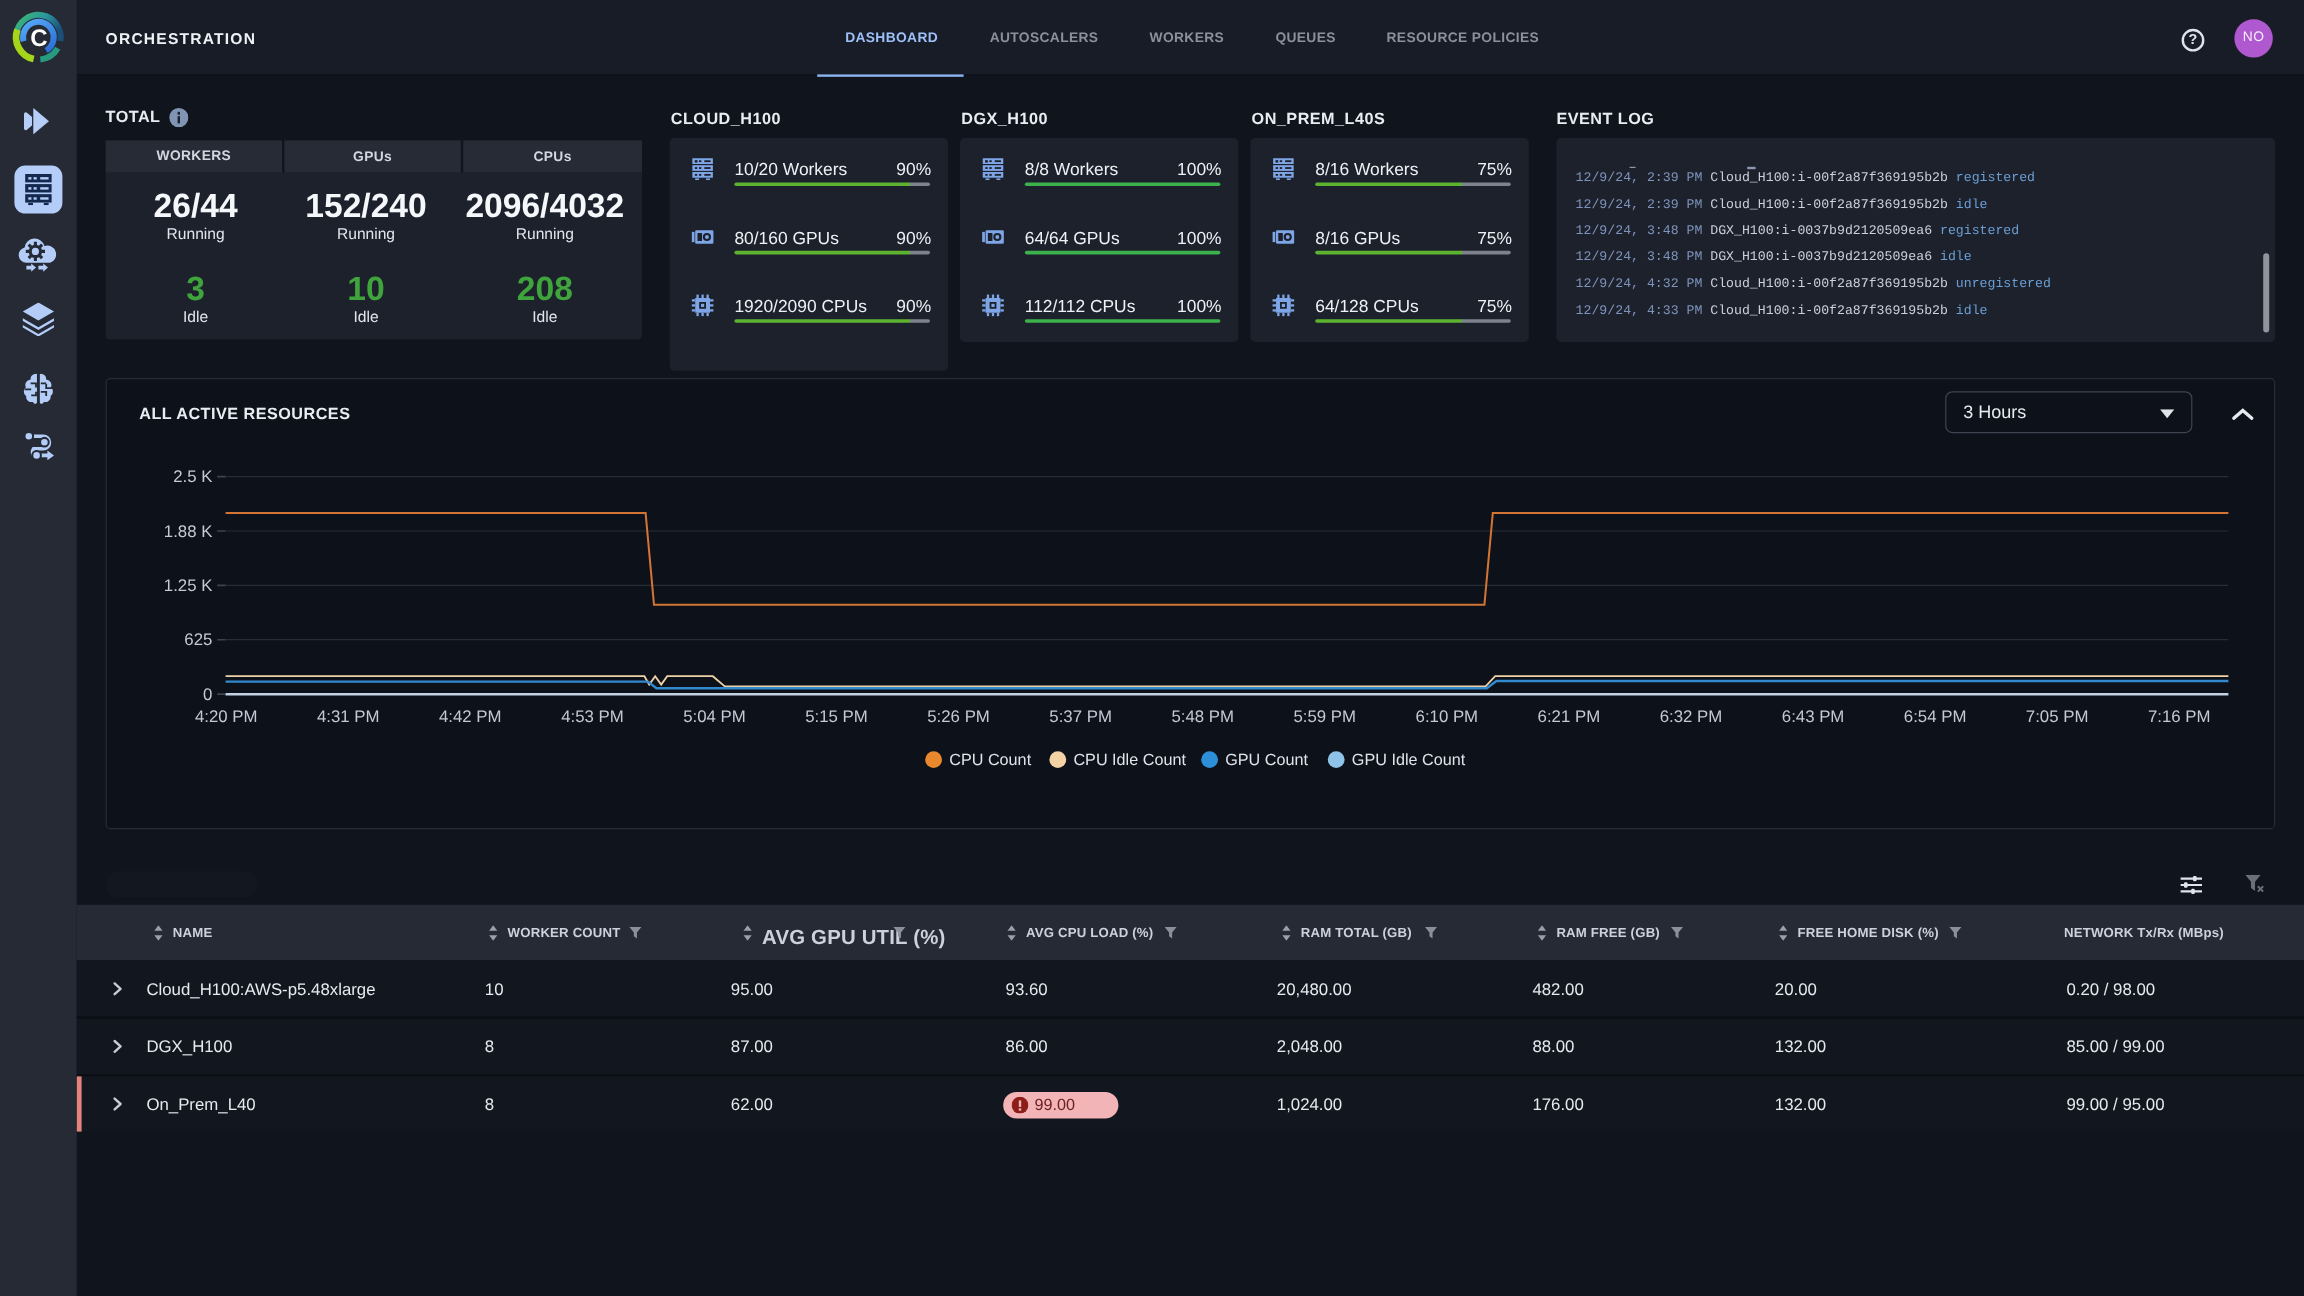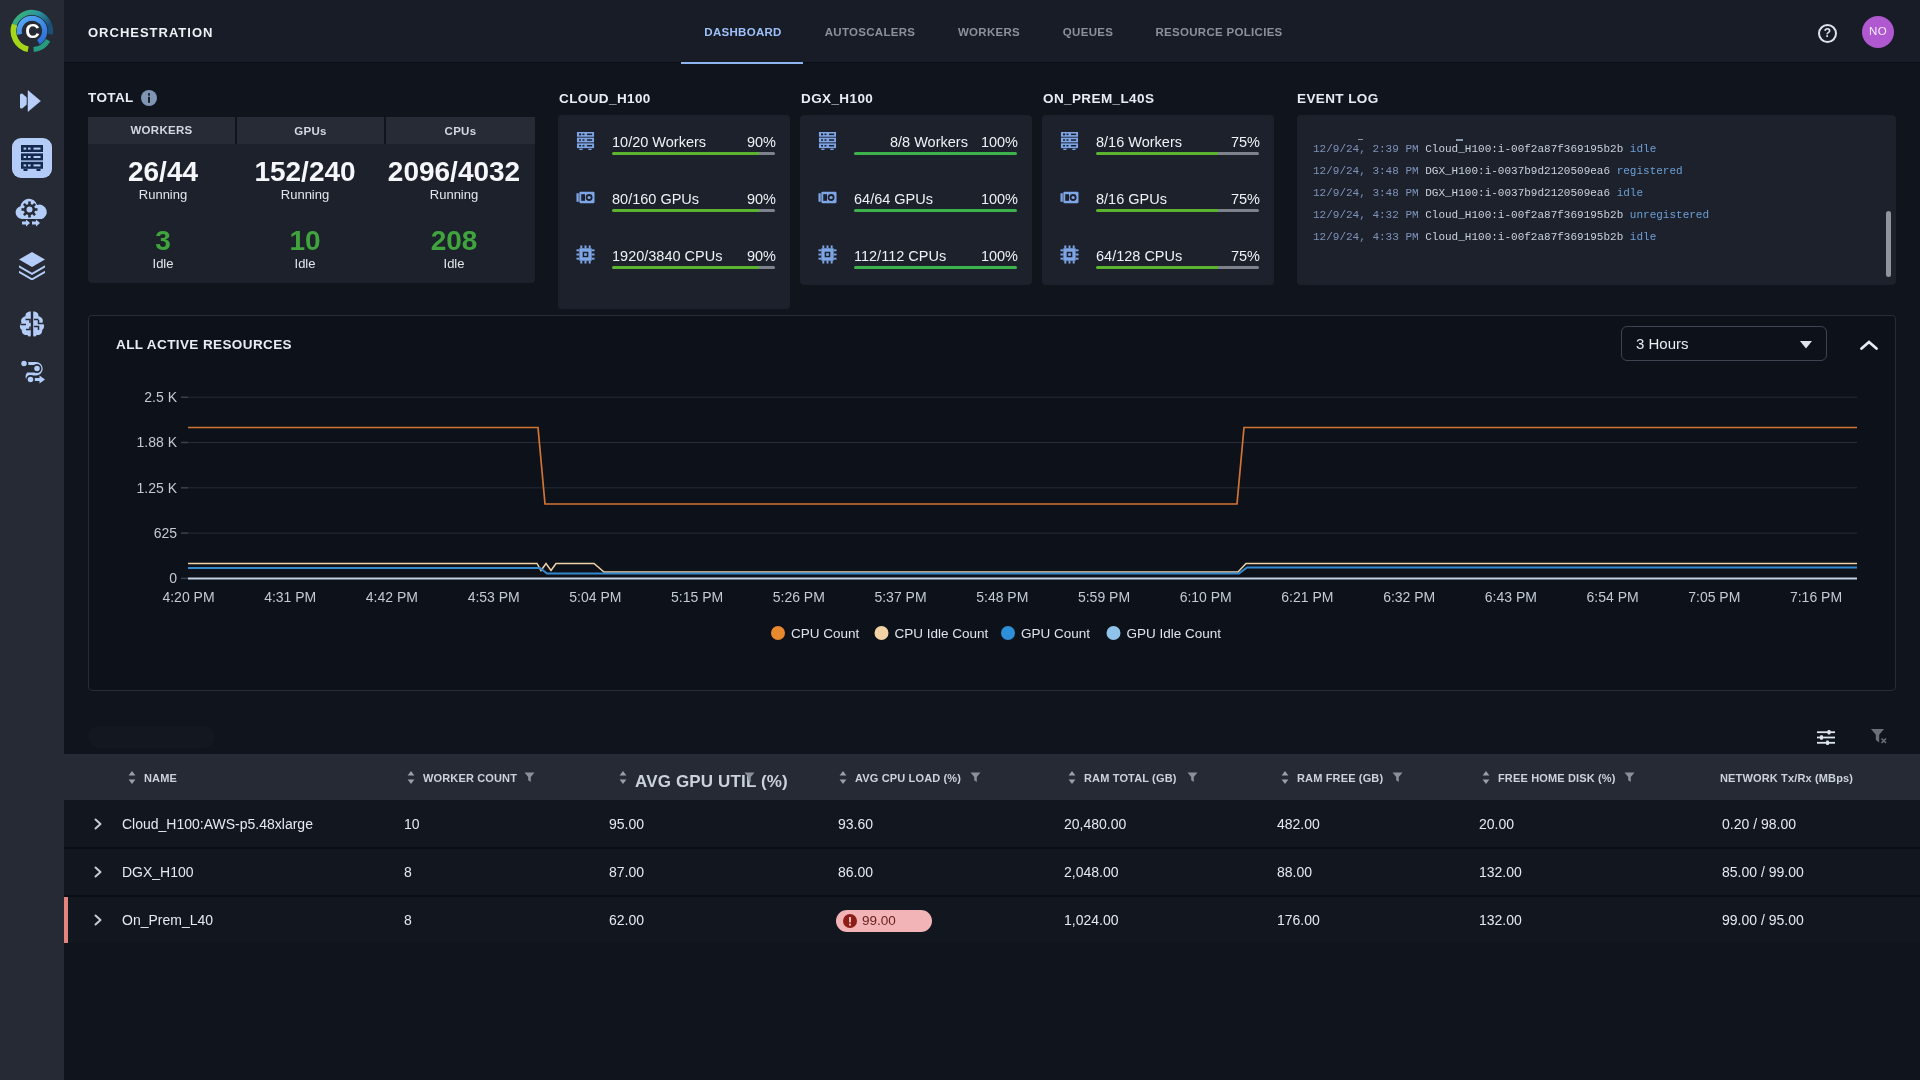--- a/index.html
+++ b/index.html
@@ -218,31 +218,31 @@
     <div class="abs" style="left:54px;top:36.5px;width:163px;height:3.2px;border-radius:2px;background:linear-gradient(to right,#5cb32f 90%,#7d828c 90%);"></div>
     <svg class="abs" style="left:18px;top:73px;" width="19" height="19">
         <use href="#i-gpu"></use>
       </svg>
     <div class="abs" style="left:54px;top:76px;font-size:14.5px;color:#eef1f5;">80/160 GPUs</div>
     <div class="abs" style="right:14px;top:76px;font-size:14.5px;color:#eef1f5;">90%</div>
     <div class="abs" style="left:54px;top:93.5px;width:163px;height:3.2px;border-radius:2px;background:linear-gradient(to right,#5cb32f 90%,#7d828c 90%);"></div>
     <svg class="abs" style="left:18px;top:130px;" width="19" height="19">
         <use href="#i-cpu"></use>
       </svg>
-    <div class="abs" style="left:54px;top:133px;font-size:14.5px;color:#eef1f5;">1920/3840 CPUs</div>
+    <div class="abs" style="left:54px;top:133px;font-size:14.5px;color:#eef1f5;">1920/2090 CPUs</div>
     <div class="abs" style="right:14px;top:133px;font-size:14.5px;color:#eef1f5;">90%</div>
     <div class="abs" style="left:54px;top:150.5px;width:163px;height:3.2px;border-radius:2px;background:linear-gradient(to right,#5cb32f 90%,#7d828c 90%);"></div>
   </div>
 
   <div class="abs ctitle" style="left:801px;top:91px;">DGX_H100</div>
   <div class="abs card" style="left:800px;top:115px;width:232px;height:170px;">
     <svg class="abs" style="left:18px;top:16px;" width="19" height="19">
         <use href="#i-srv"></use>
       </svg>
-    <div class="abs" style="left:54px;top:19px;font-size:14.5px;color:#eef1f5;margin-left:36px;">8/8 Workers</div>
+    <div class="abs" style="left:54px;top:19px;font-size:14.5px;color:#eef1f5;">8/8 Workers</div>
     <div class="abs" style="right:14px;top:19px;font-size:14.5px;color:#eef1f5;">100%</div>
     <div class="abs" style="left:54px;top:36.5px;width:163px;height:3.2px;border-radius:2px;background:#3cb14c;"></div>
     <svg class="abs" style="left:18px;top:73px;" width="19" height="19">
         <use href="#i-gpu"></use>
       </svg>
     <div class="abs" style="left:54px;top:76px;font-size:14.5px;color:#eef1f5;">64/64 GPUs</div>
     <div class="abs" style="right:14px;top:76px;font-size:14.5px;color:#eef1f5;">100%</div>
     <div class="abs" style="left:54px;top:93.5px;width:163px;height:3.2px;border-radius:2px;background:#3cb14c;"></div>
     <svg class="abs" style="left:18px;top:130px;" width="19" height="19">
         <use href="#i-cpu"></use>
@@ -272,20 +272,21 @@
     <div class="abs" style="left:54px;top:133px;font-size:14.5px;color:#eef1f5;">64/128 CPUs</div>
     <div class="abs" style="right:14px;top:133px;font-size:14.5px;color:#eef1f5;">75%</div>
     <div class="abs" style="left:54px;top:150.5px;width:163px;height:3.2px;border-radius:2px;background:linear-gradient(to right,#5cb32f 75%,#7d828c 75%);"></div>
   </div>
 
   <div class="abs ctitle" style="left:1297px;top:91px;">EVENT LOG</div>
   <div class="abs card" style="left:1297px;top:115px;width:599px;height:170px;">
     <div class="abs" style="left:61px;top:23.5px;width:5px;height:1.5px;background:#8a97ad;"></div>
     <div class="abs" style="left:159px;top:23.5px;width:7px;height:2px;background:#8a97ad;"></div>
     <div class="abs" style="left:16px;top:22.6px;font-family:'Liberation Mono',monospace;font-size:11px;line-height:22.2px;">
+      <div><span style="color:#7e93bb;">12/9/24, 2:39 PM </span><span style="color:#c9d1dd;">Cloud_H100:i-00f2a87f369195b2b </span><span style="color:#6b9fd6;">registered</span></div>
       <div><span style="color:#7e93bb;">12/9/24, 2:39 PM </span><span style="color:#c9d1dd;">Cloud_H100:i-00f2a87f369195b2b </span><span style="color:#6b9fd6;">idle</span></div>
       <div><span style="color:#7e93bb;">12/9/24, 3:48 PM </span><span style="color:#c9d1dd;">DGX_H100:i-0037b9d2120509ea6 </span><span style="color:#6b9fd6;">registered</span></div>
       <div><span style="color:#7e93bb;">12/9/24, 3:48 PM </span><span style="color:#c9d1dd;">DGX_H100:i-0037b9d2120509ea6 </span><span style="color:#6b9fd6;">idle</span></div>
       <div><span style="color:#7e93bb;">12/9/24, 4:32 PM </span><span style="color:#c9d1dd;">Cloud_H100:i-00f2a87f369195b2b </span><span style="color:#6b9fd6;">unregistered</span></div>
       <div><span style="color:#7e93bb;">12/9/24, 4:33 PM </span><span style="color:#c9d1dd;">Cloud_H100:i-00f2a87f369195b2b </span><span style="color:#6b9fd6;">idle</span></div>
     </div>
     <div class="abs" style="left:589px;top:96px;width:5px;height:66px;border-radius:2.5px;background:#90949c;"></div>
   </div>
 
   <div class="abs" style="left:88px;top:315px;width:1808px;height:376px;background:#0d1119;border:1px solid #272c37;border-radius:4px;">

